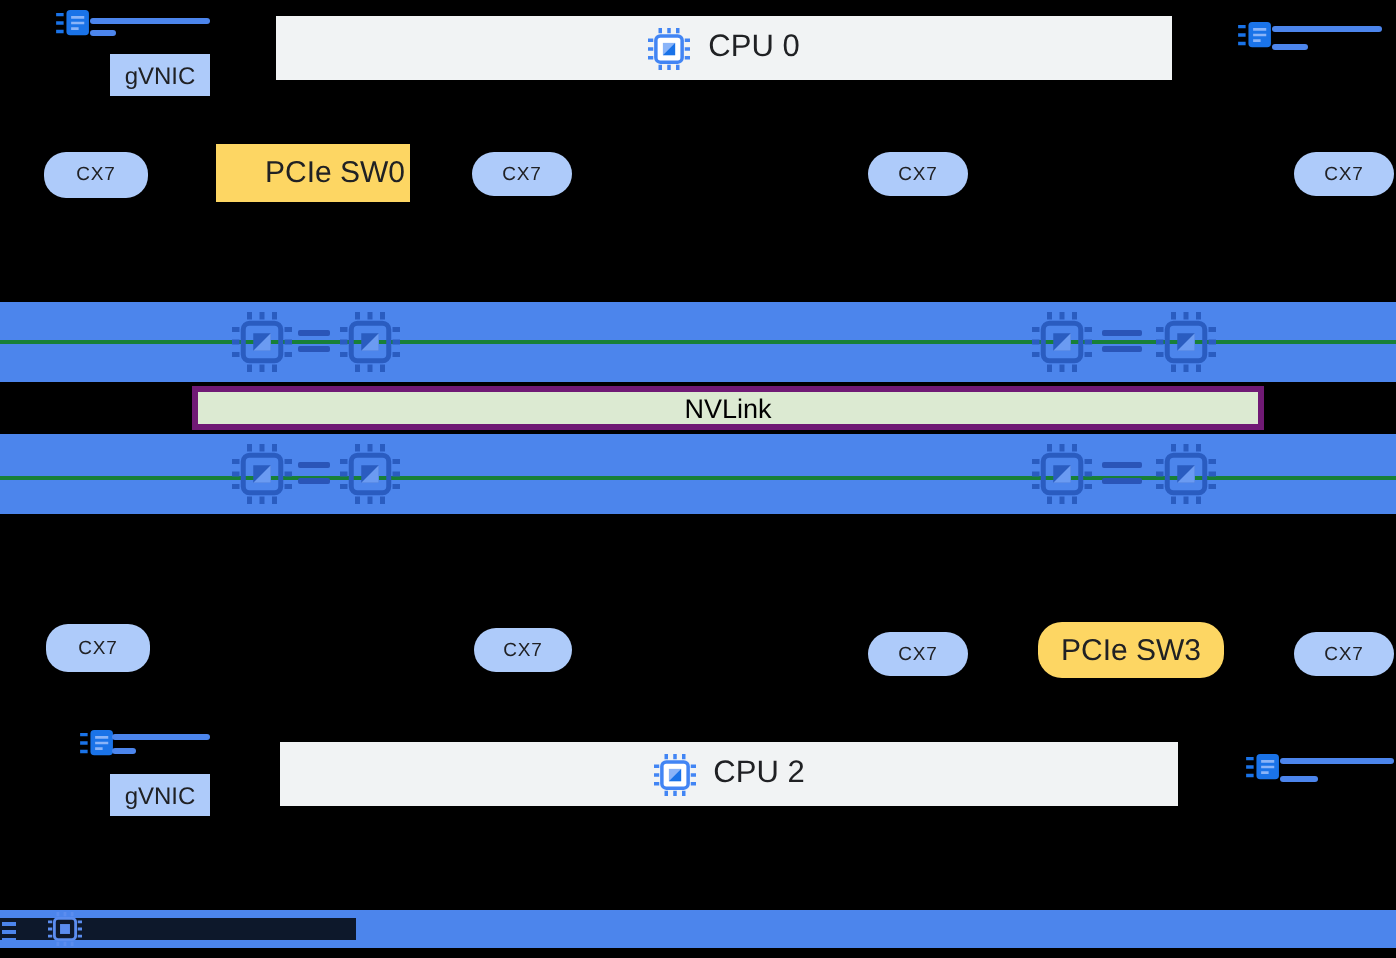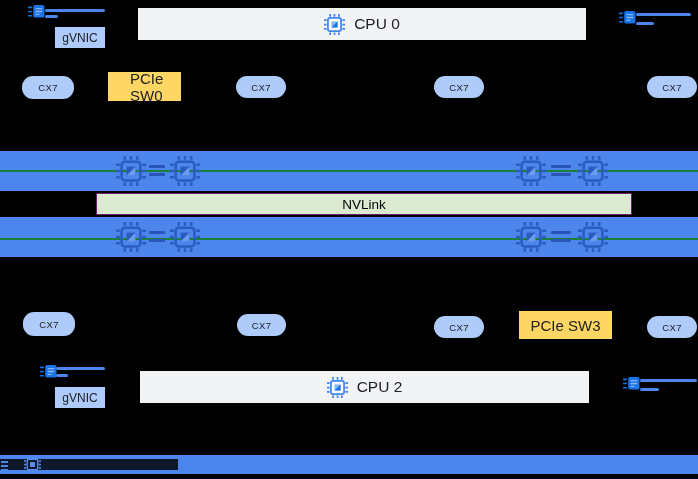--- a/index.html
+++ b/index.html
@@ -1,28 +1,28 @@
 <!DOCTYPE html>
 <html><head>
 <meta charset="utf-8">
 <style>
   html,body{margin:0;padding:0;background:#000;}
   .canvas{
     position:relative;width:698px;height:479px;background:#000;overflow:hidden;
     font-family:"Liberation Sans", sans-serif;color:#202124;
   }
   .abs{position:absolute;}
-  .box{display:flex;align-items:center;justify-content:center;box-sizing:border-box;}
+  .box{display:flex;align-items:center;justify-content:center;box-sizing:border-box;text-align:right;}
   .cx7{background:#aecbfa;font-size:9.5px;letter-spacing:.4px;color:#202124;border-radius:11px;}
   .gvnic{background:#aecbfa;font-size:12px;color:#202124;}
   .pcie{background:#fdd663;font-size:15px;font-weight:500;color:#202124;}
   .cpu{background:#f1f3f4;font-size:15.5px;color:#202124;gap:9px;}
   .gpu-bar{background:#4c85ec;}
   .green-line{position:absolute;left:0;right:0;height:2px;background:#188038;}
-  .nvlink{background:#dcead2;border:1px solid #701a75;font-size:13.5px;color:#000;}
+  .nvlink{background:#dcead2;border:3px solid #701a75;font-size:13.5px;color:#000;}
   .hline{position:absolute;height:3px;background:#4c85ec;border-radius:1.5px;}
   .glyph-dash{position:absolute;height:3px;background:#2a55b8;border-radius:1px;}
   .footer-bar{background:#4c85ec;}
   .footer-dark{position:absolute;left:0;top:4px;width:178px;height:11px;background:rgba(0,0,0,.82);}
   .footer-dash{position:absolute;width:7px;height:2px;background:#4c85ec;}
   svg{display:block;}
 </style>
 </head>
 <body>
 
@@ -60,21 +60,21 @@
       <rect x="5.5" y="1" width="12" height="13.5" rx="2" fill="#1a73e8"></rect>
       <path d="M8 5h7M8 8h7M8 11h4" stroke="#8ab4f8" stroke-width="1.4"></path>
     </svg>
   </div>
   <div class="hline" style="left:636px;top:13px;width:55px;"></div>
   <div class="hline" style="left:636px;top:22px;width:18px;"></div>
 
   <div class="abs box cx7" style="left:22px;top:76px;width:52px;height:23px;">
     <span>CX7</span>
   </div>
-  <div class="abs box pcie" style="left:108px;top:72px;width:73px;height:29px;padding-left:22px;">
+  <div class="abs box pcie" style="left:108px;top:72px;width:97px;height:29px;padding-left:22px;">
     <span>PCIe SW0</span>
   </div>
   <div class="abs box cx7" style="left:236px;top:76px;width:50px;height:22px;">
     <span>CX7</span>
   </div>
   <div class="abs box cx7" style="left:434px;top:76px;width:50px;height:22px;">
     <span>CX7</span>
   </div>
   <div class="abs box cx7" style="left:647px;top:76px;width:50px;height:22px;">
     <span>CX7</span>
@@ -166,21 +166,21 @@
 
   <div class="abs box cx7" style="left:23px;top:312px;width:52px;height:24px;">
     <span>CX7</span>
   </div>
   <div class="abs box cx7" style="left:237px;top:314px;width:49px;height:22px;">
     <span>CX7</span>
   </div>
   <div class="abs box cx7" style="left:434px;top:316px;width:50px;height:22px;">
     <span>CX7</span>
   </div>
-  <div class="abs box pcie" style="left:519px;top:311px;width:93px;height:28px;">
+  <div class="abs box pcie" style="left:519px;top:311px;width:93px;height:28px;border-radius:12px;">
     <span>PCIe SW3</span>
   </div>
   <div class="abs box cx7" style="left:647px;top:316px;width:50px;height:22px;">
     <span>CX7</span>
   </div>
 
   <div class="abs" style="left:40px;top:364px;">
     <svg viewBox="0 0 18 16" width="17" height="15">
       <path d="M0 3.5h4M0 8h4M0 12.5h4" stroke="#1a73e8" stroke-width="1.8"></path>
       <rect x="5.5" y="1" width="12" height="13.5" rx="2" fill="#1a73e8"></rect>

